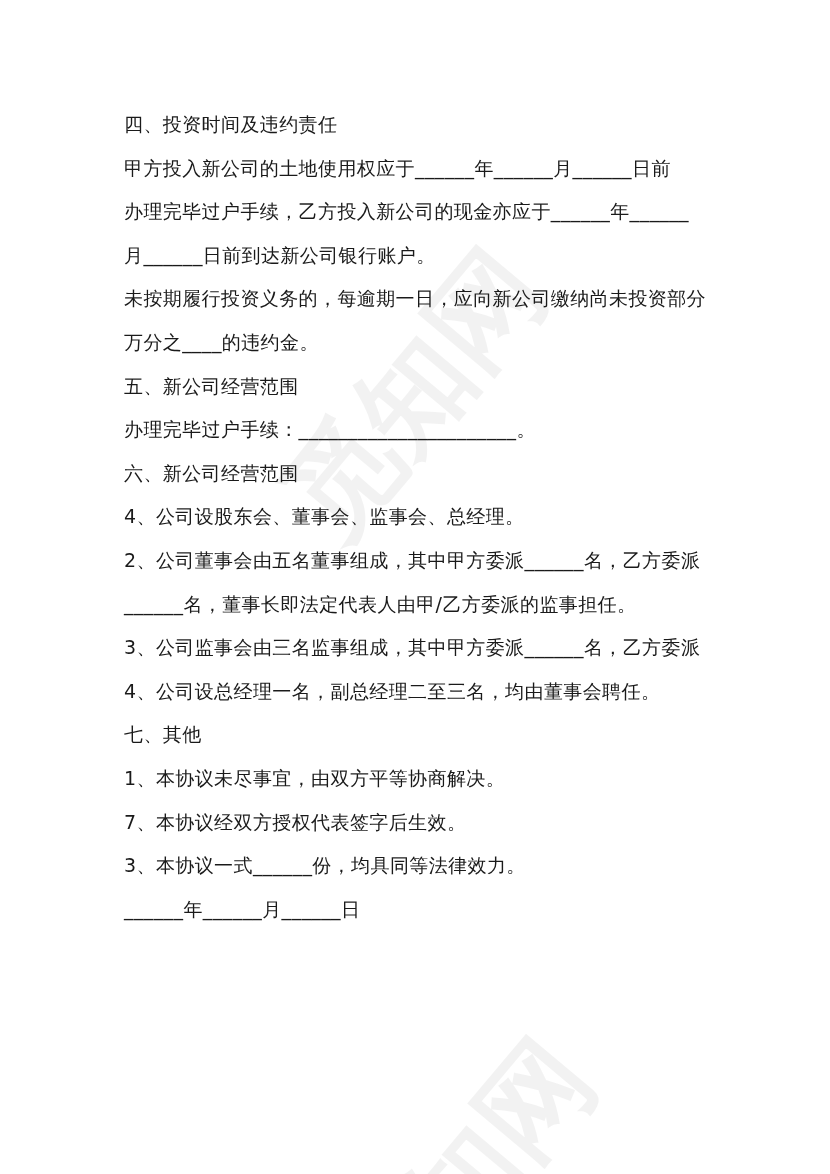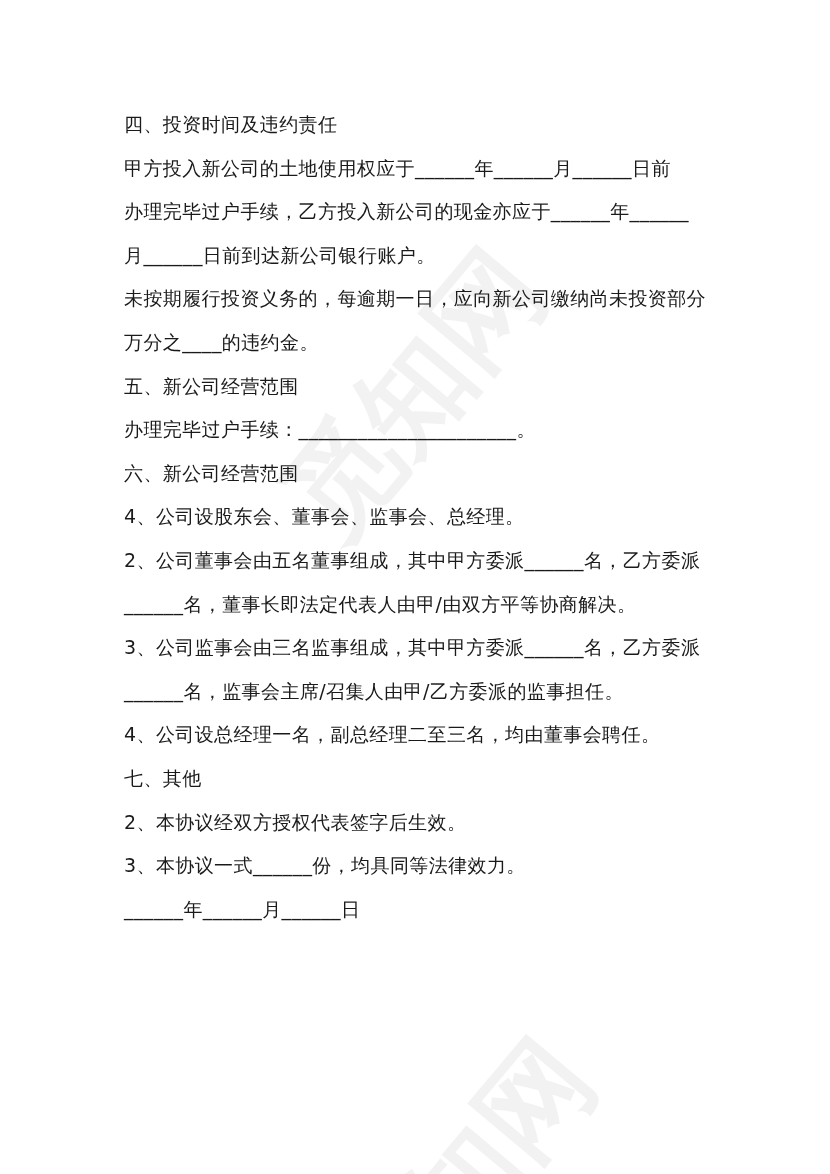--- a/index.html
+++ b/index.html
@@ -38,22 +38,22 @@
     <div class="line">甲方投入新公司的土地使用权应于______年______月______日前</div>
     <div class="line">办理完毕过户手续，乙方投入新公司的现金亦应于______年______</div>
     <div class="line">月______日前到达新公司银行账户。</div>
     <div class="line">未按期履行投资义务的，每逾期一日，应向新公司缴纳尚未投资部分</div>
     <div class="line">万分之____的违约金。</div>
     <div class="line">五、新公司经营范围</div>
     <div class="line">办理完毕过户手续：______________________。</div>
     <div class="line">六、新公司经营范围</div>
     <div class="line">4、公司设股东会、董事会、监事会、总经理。</div>
     <div class="line">2、公司董事会由五名董事组成，其中甲方委派______名，乙方委派</div>
-    <div class="line">______名，董事长即法定代表人由甲/由双方平等协商解决。</div>
+    <div class="line">______名，董事长即法定代表人由甲/乙方委派的监事担任。</div>
     <div class="line">3、公司监事会由三名监事组成，其中甲方委派______名，乙方委派</div>
-    <div class="line">______名，监事会主席/召集人由甲/乙方委派的监事担任。</div>
     <div class="line">4、公司设总经理一名，副总经理二至三名，均由董事会聘任。</div>
     <div class="line">七、其他</div>
-    <div class="line">2、本协议经双方授权代表签字后生效。</div>
+    <div class="line">1、本协议未尽事宜，由双方平等协商解决。</div>
+    <div class="line">7、本协议经双方授权代表签字后生效。</div>
     <div class="line">3、本协议一式______份，均具同等法律效力。</div>
     <div class="line">______年______月______日</div>
   </div>
 </div>
 
 </body></html>

